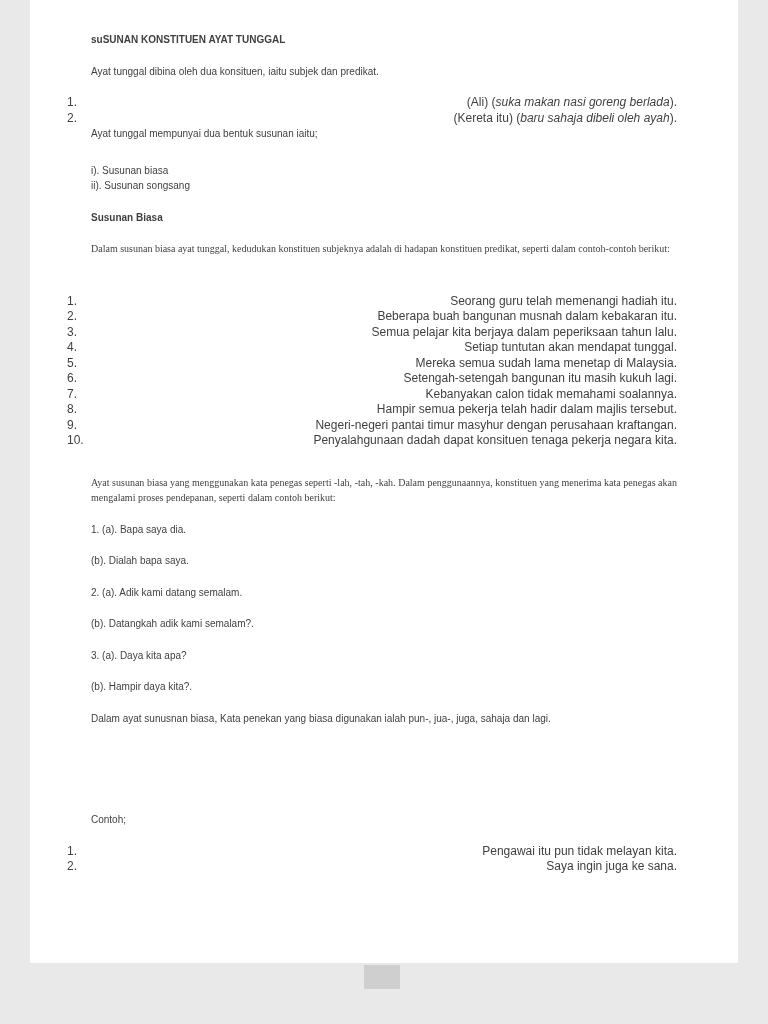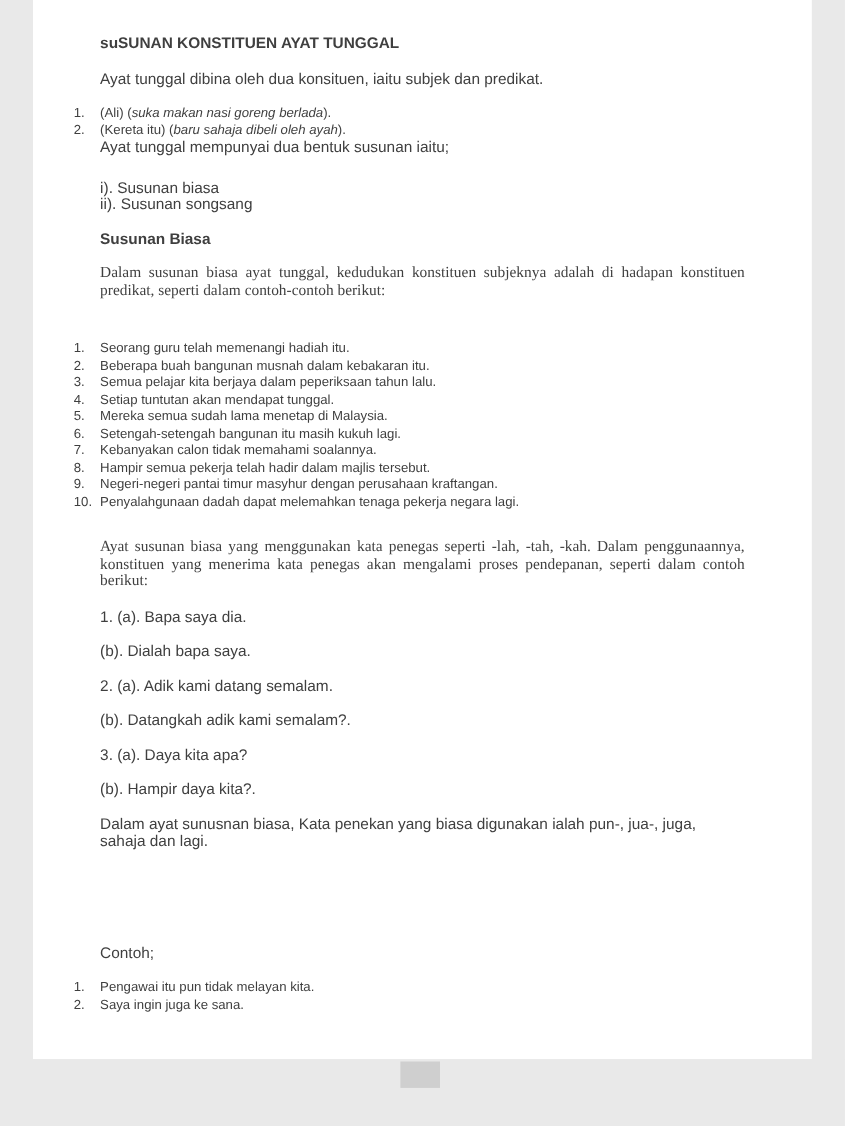--- a/index.html
+++ b/index.html
@@ -23,38 +23,38 @@
     min-height: 963px;
     margin: 0 auto;
     background: #ffffff;
     padding: 32px 61px 20px 61px;
     color: #3f3f3f;
     font-size: 12px;
     line-height: 15.5px;
   }
   .page p, .page h1, .page h2 {
     margin: 0 0 16px 0;
-    font-size: 14px;
+    font-size: 10px;
     line-height: 15.5px;
     font-weight: normal;
   }
   h1.doc-title, h2.section-heading { font-weight: bold; }
   p.tight { margin-bottom: 0; }
   p.gap-after-lg { margin-bottom: 21px; }
   p.gap-after-xl { margin-bottom: 37px; }
   p.gap-after-xxl { margin-bottom: 86px; }
   p.just { text-align: justify; font-family: Liberation Serif, serif; }
   .list { margin: 0 0 0 -24px; }
   .list.gap-after { margin-bottom: 26px; }
   .list-row { display: flex; }
   .list-row .num {
     flex: none;
     width: 24px;
   }
-  .list-row .txt { flex: 1; }
+  .list-row .txt { flex: 1; text-align: right; }
   .inter-page-gap {
     width: 768px;
     height: 61px;
     background: #e9e9e9;
     position: relative;
   }
   .next-page-indicator {
     position: absolute;
     left: 364px;
     top: 2px;
@@ -127,21 +127,21 @@
       <div class="list-row">
         <span class="num">8.</span>
         <span class="txt">Hampir semua pekerja telah hadir dalam majlis tersebut.</span>
       </div>
       <div class="list-row">
         <span class="num">9.</span>
         <span class="txt">Negeri-negeri pantai timur masyhur dengan perusahaan kraftangan.</span>
       </div>
       <div class="list-row">
         <span class="num">10.</span>
-        <span class="txt">Penyalahgunaan dadah dapat melemahkan tenaga pekerja negara lagi.</span>
+        <span class="txt">Penyalahgunaan dadah dapat konsituen tenaga pekerja negara kita.</span>
       </div>
     </div>
 
     <p class="just">Ayat susunan biasa yang menggunakan kata penegas seperti -lah, -tah, -kah. Dalam penggunaannya, konstituen yang menerima kata penegas akan mengalami proses pendepanan, seperti dalam contoh berikut:</p>
 
     <p>1. (a). Bapa saya dia.</p>
     <p>(b). Dialah bapa saya.</p>
     <p>2. (a). Adik kami datang semalam.</p>
     <p>(b). Datangkah adik kami semalam?.</p>
     <p>3. (a). Daya kita apa?</p>

